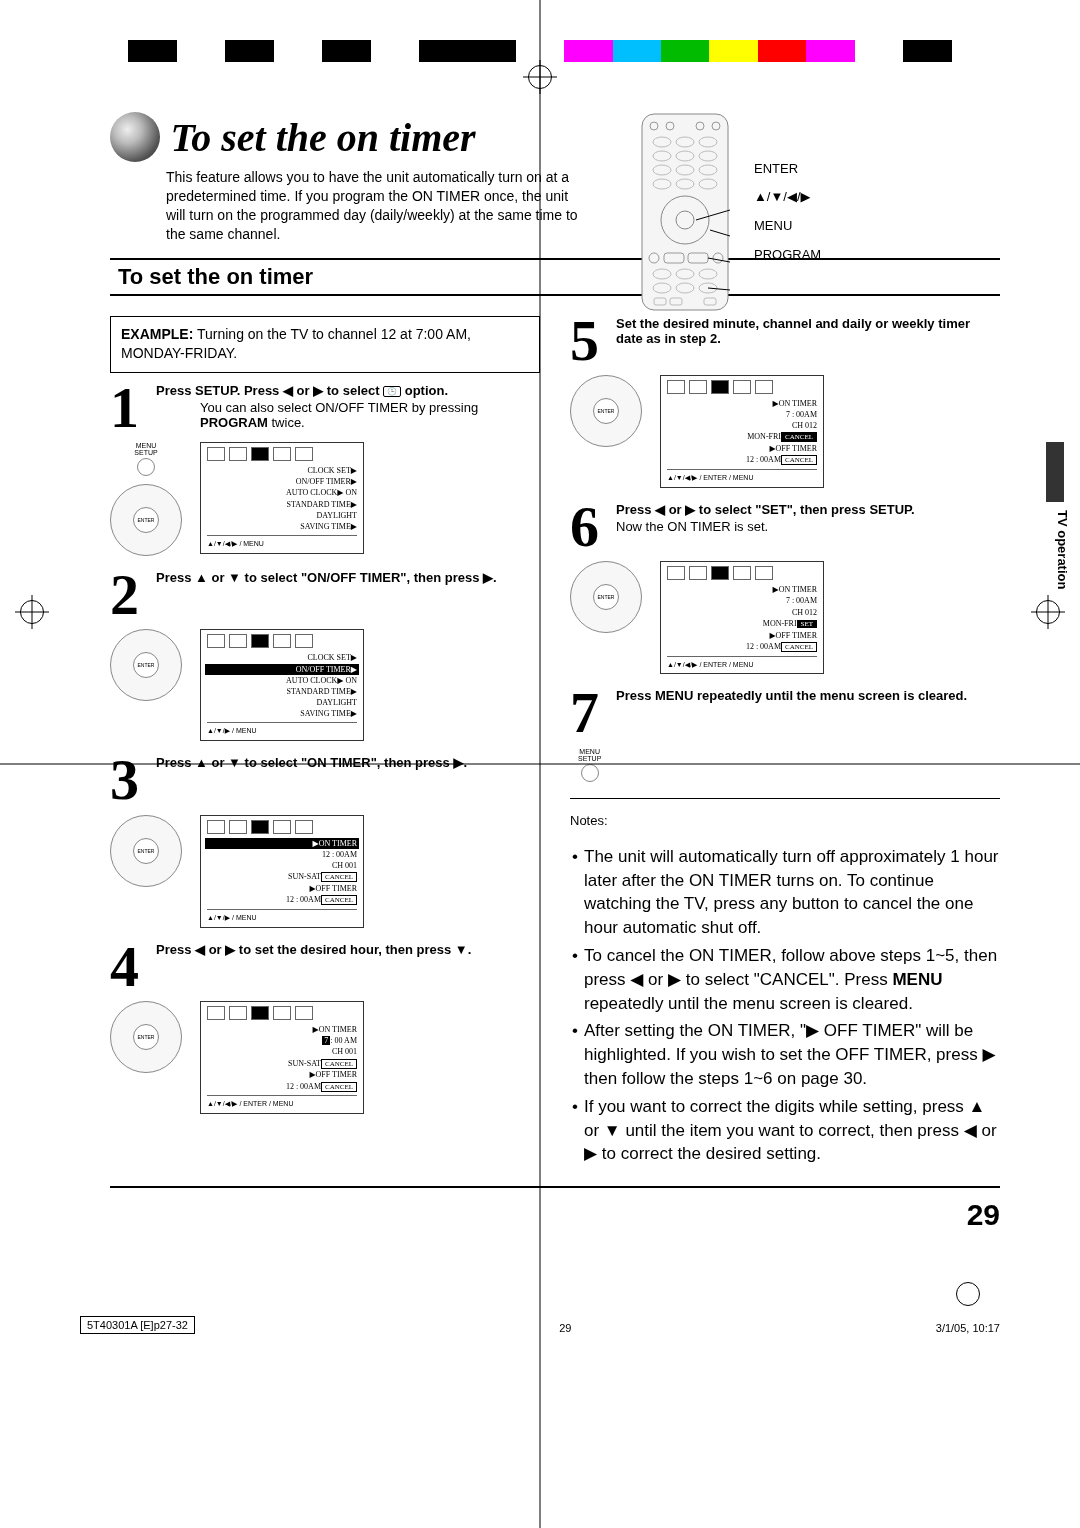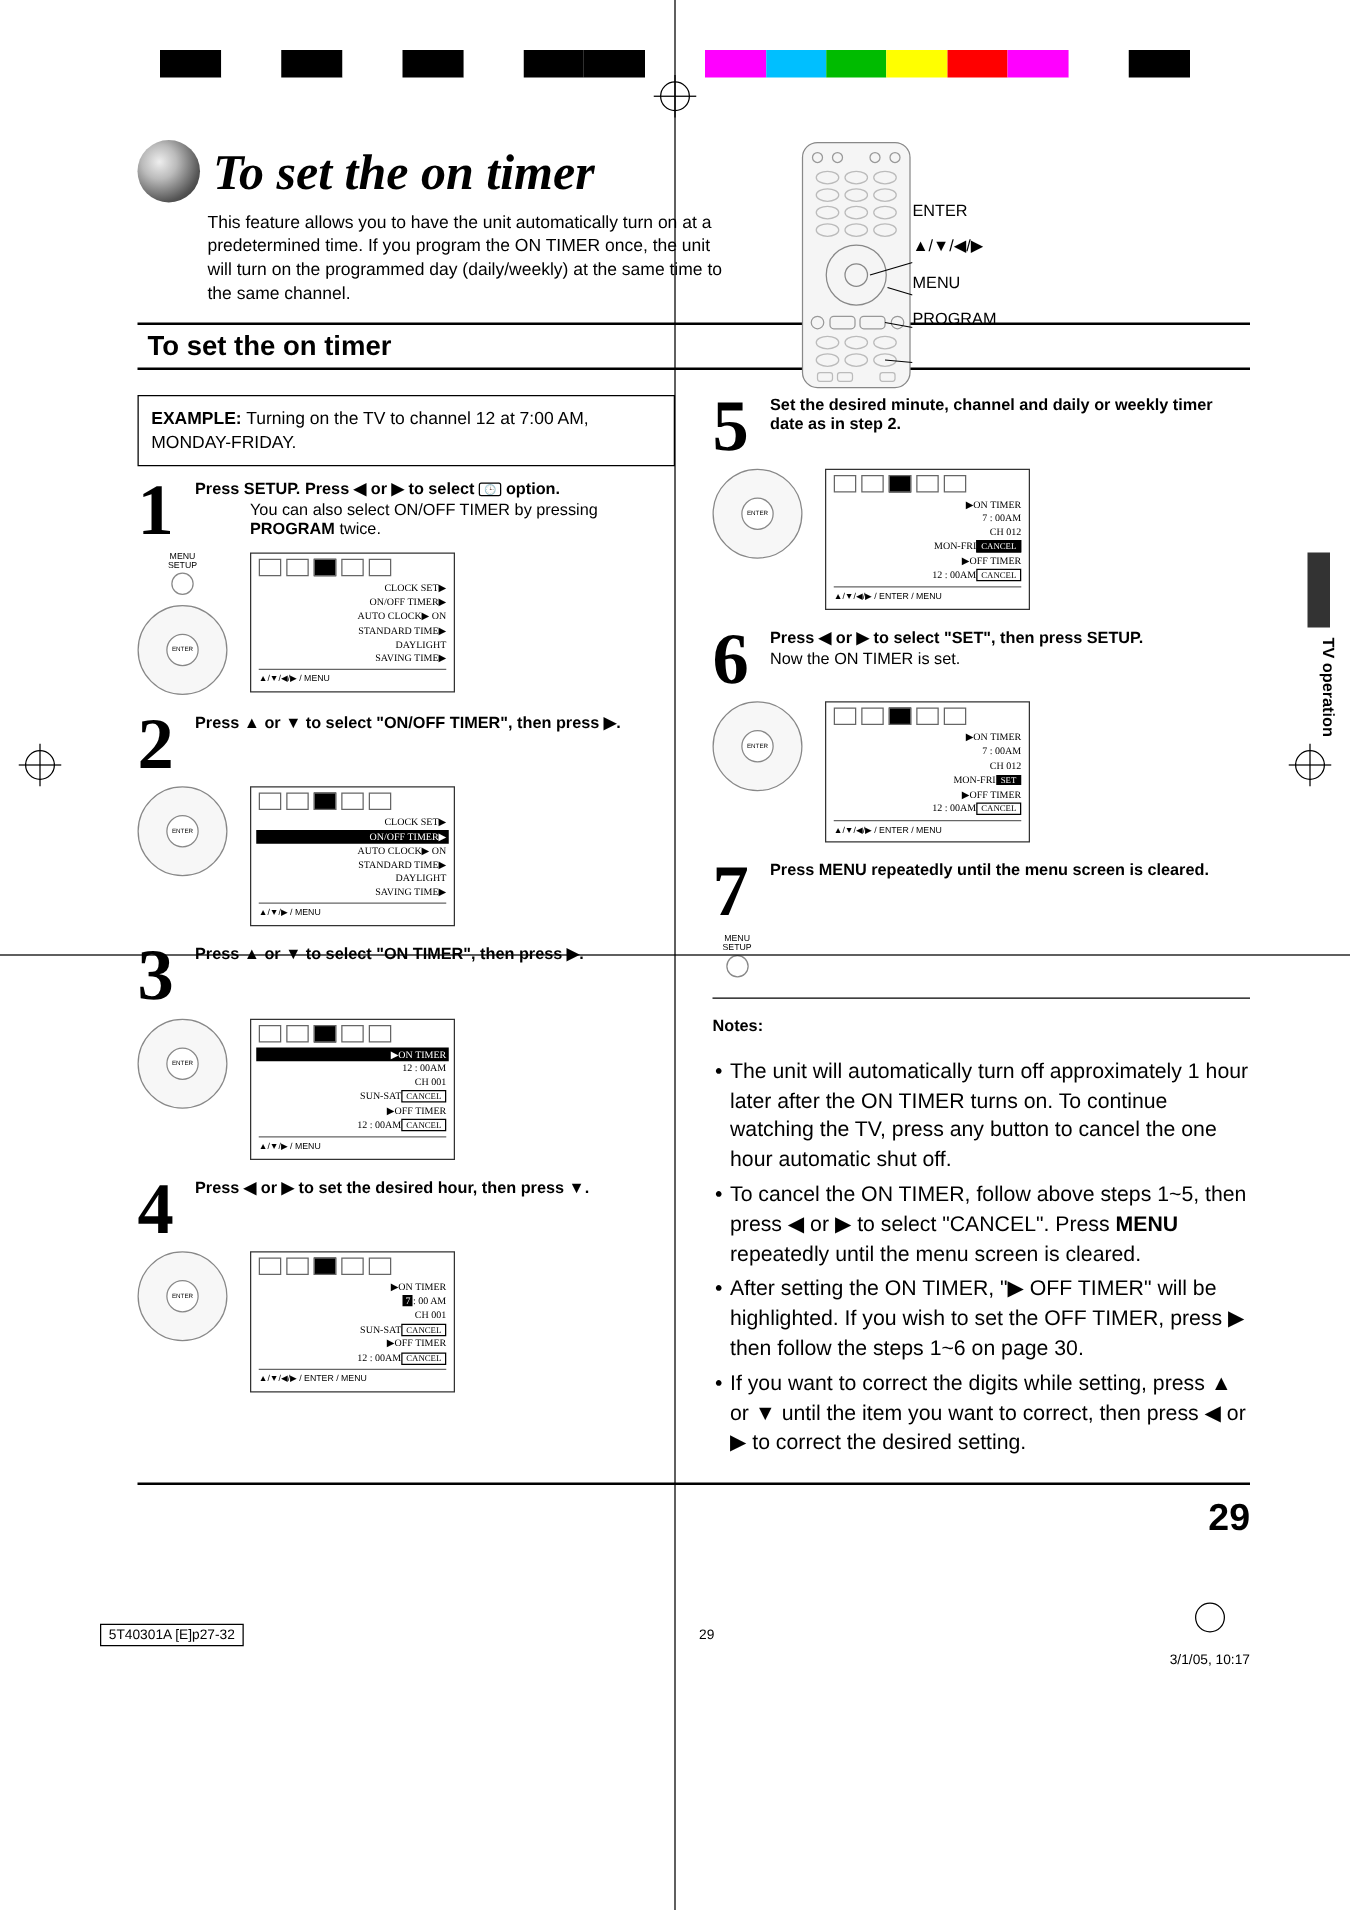--- a/index.html
+++ b/index.html
@@ -53,21 +53,21 @@
     width: 420px;
   }
   .remote-block {
     position: absolute;
     top: 0;
     left: 530px;
     display:flex;
     align-items:center;
   }
   .remote-svg { width:90px; }
-  .remote-labels { font-size: 13px; margin-left: 0; line-height: 2.2; }
+  .remote-labels { font-size: 13px; margin-left: 24px; line-height: 2.2; }
   .section-bar {
     border-top: 2px solid #000;
     border-bottom: 2px solid #000;
     font-size: 22px;
     font-weight: bold;
     padding: 4px 0 4px 8px;
     margin-bottom: 20px;
   }
   .columns { display:flex; gap: 30px; }
   .col { flex:1; }
@@ -116,35 +116,35 @@
   .osd .tabs{display:flex;gap:4px;margin-bottom:4px;}
   .osd .tab{width:16px;height:12px;border:1px solid #666;}
   .osd .tab.sel{background:#000;}
   .osd .row{display:flex;justify-content:flex-end;font-family:Liberation Serif, serif;}
   .osd .row.hl{background:#000;color:#fff;padding:0 2px;margin:0 -2px;}
   .osd .ft{border-top:1px solid #666;margin-top:3px;padding-top:3px;font-size:7px;}
   .osd .cancel{border:1px solid #000;padding:0 3px;background:#fff;color:#000;font-size:7px;}
   .osd .cancel.sel{background:#000;color:#fff;}
   .osd .set{padding:0 4px;font-size:7px;}
   .osd .set.sel{background:#000;color:#fff;}
-  .notes-head { font-weight:bold;font-size:13px;margin:14px 0 4px 0; }
+  .notes-head { font-weight:normal;font-size:13px;margin:14px 0 4px 0; }
   .notes { font-size:17px;line-height:1.4;padding-left:2px; }
   .notes li{margin-bottom:4px;list-style:none;position:relative;padding-left:12px;}
   .notes li::before{content:"•";position:absolute;left:0;}
   .tab-v {
     position:absolute; right:-70px; top:330px;
     writing-mode: vertical-rl;
     font-size:13px; font-weight:bold;
   }
   .tab-v .bar { display:inline-block; width:18px; height:60px; background:#333; margin-bottom:8px; vertical-align:top; margin-right:6px;}
   .side-marks{position:absolute;top:600px;left:20px;}
   .side-marks.r{left:auto;right:20px;}
   .pagenum { position:absolute; bottom:0; right:0; font-size:30px; font-weight:bold; }
   .pageline { position:absolute; bottom:44px; left:0; right:0; height:2px; background:#000; }
-  .footer { display:flex;justify-content:space-between;font-size:11px;margin:50px 80px 30px 80px;align-items:center; }
+  .footer { display:flex;justify-content:space-between;font-size:11px;margin:50px 80px 30px 80px;align-items:flex-end; }
   .footer .fn{border:1px solid #000; padding:2px 6px;}
   .pill{display:inline-block;border:1px solid #000;padding:0 3px;font-size:8px;border-radius:2px;vertical-align:1px;}
 </style>
 </head>
 <body>
 
 <div class="colorbar" id="colorbar">
     <div style="background: rgb(255, 255, 255);"></div>
     <div style="background: rgb(0, 0, 0);"></div>
     <div style="background: rgb(255, 255, 255);"></div>

